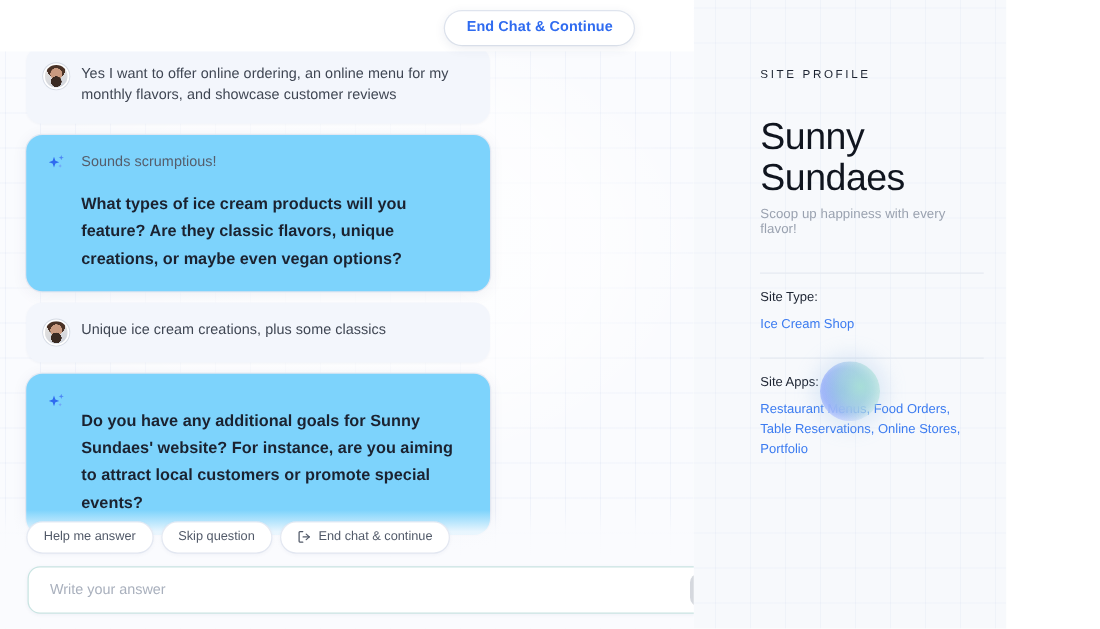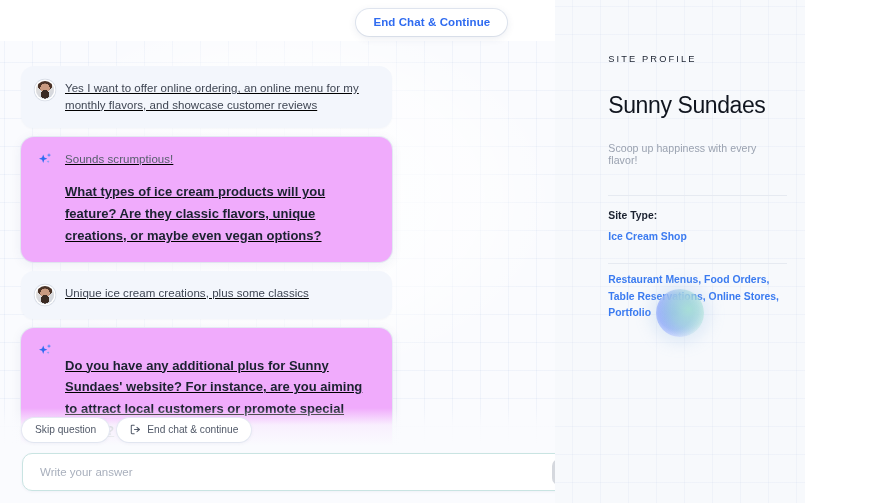--- a/index.html
+++ b/index.html
@@ -64,42 +64,41 @@
     font-size: 11.5px;
     font-weight: 600;
     letter-spacing: .1px;
     cursor: pointer;
     box-shadow: 0 2px 9px rgba(40,60,110,.10), 0 0 0 1px rgba(225,230,240,.85);
     font-family: "Liberation Sans", sans-serif;
   }
 
   
   .messages {
-    position: absolute; left: 0; top: 54px;
+    position: absolute; left: 0; top: 25px;
     width: 607px; height: 372px;
     padding: 12px 0 0 0;
     z-index: 3;
-    text-decoration: underline;
   }
   .msg {
     position: relative;
     width: 371px;
     margin: 0 0 9px 21px;
     border-radius: 13px;
     padding: 14px 18px 15px 15px;
     display: flex;
     gap: 11px;
     align-items: flex-start;
   }
   .msg.user {
     background: #f3f6fc;
     box-shadow: 0 1px 2px rgba(40,60,110,.035);
   }
   .msg.ai {
-    background: #f0abfc;
+    background: #7dd3fc;
     box-shadow: 0 2px 12px rgba(40,60,110,.075), 0 0 0 1px rgba(232,236,245,.9);
   }
 
   .avatar {
     flex: 0 0 auto;
     width: 18px; height: 18px;
     border-radius: 50%;
     margin-top: 1px;
     background:
       radial-gradient(circle at 50% 74%, #3a2a22 0%, #3a2a22 26%, transparent 27%),
@@ -207,47 +206,47 @@
   }
   .sb-inner { position: relative; z-index: 2; padding: 54px 18px 0 53px; }
 
   .sb-eyebrow {
     font-size: 9.3px;
     font-weight: 400;
     letter-spacing: 2.1px;
     color: #1b2230;
   }
   .sb-title {
-    font-size: 23px;
+    font-size: 30px;
     font-weight: 400;
     color: #10151f;
     margin-top: 29px;
     letter-spacing: -.4px;
     line-height: 1.1;
   }
   .sb-tagline {
     font-size: 10.6px;
     color: #9aa2b0;
-    margin-top: 24px;
+    margin-top: 6px;
     letter-spacing: .05px;
   }
   .sb-divider {
     height: 1px;
     background: #e6eaf1;
     margin: 29px 0 0 0;
   }
   .sb-label {
     font-size: 10.4px;
-    font-weight: 700;
+    font-weight: 400;
     color: #1b2230;
     margin-top: 14px;
   }
   .sb-value {
     font-size: 10.4px;
-    font-weight: 700;
+    font-weight: 400;
     color: #3b7bf0;
     margin-top: 8px;
     line-height: 1.55;
     cursor: pointer;
   }
   .orb-wrap {
     position: absolute;
     left: 0; right: 0; top: 289px;
     display: flex; justify-content: center;
     z-index: 2;
@@ -314,28 +313,31 @@
 
       <div class="msg ai">
         <span class="spark">
           <svg width="18" height="18" viewBox="0 0 18 18">
             <path d="M7.2 3.4 L8.3 6.6 L11.4 7.7 L8.3 8.8 L7.2 12.0 L6.1 8.8 L3.0 7.7 L6.1 6.6 Z" fill="#2f6bf0"></path>
             <path d="M13.0 2.0 L13.55 3.55 L15.1 4.1 L13.55 4.65 L13.0 6.2 L12.45 4.65 L10.9 4.1 L12.45 3.55 Z" fill="#4d87f5"></path>
             <path d="M12.1 9.2 L12.5 10.3 L13.6 10.7 L12.5 11.1 L12.1 12.2 L11.7 11.1 L10.6 10.7 L11.7 10.3 Z" fill="#6f9ff7"></path>
           </svg>
         </span>
         <div class="msg-body">
-          <div class="question">Do you have any additional plus for Sunny Sundaes' website? For instance, are you aiming to attract local customers or promote special events?</div>
+          <div class="question">Do you have any additional goals for Sunny Sundaes' website? For instance, are you aiming to attract local customers or promote special events?</div>
         </div>
       </div>
 
     </div>
 
     <div class="bottom">
       <div class="quick-actions">
+        <button class="chip">
+          <span>Help me answer</span>
+        </button>
         <button class="chip">
           <span>Skip question</span>
         </button>
         <button class="chip">
           <span>
             <svg width="11" height="11" viewBox="0 0 12 12" fill="none" stroke="#515968" stroke-width="1.1" stroke-linecap="round" stroke-linejoin="round">
               <path d="M4.6 1.4 H2.1 a.7.7 0 0 0-.7.7 v7.8 a.7.7 0 0 0 .7.7 h2.5"></path>
               <path d="M7.6 8.4 L10.3 6 L7.6 3.6"></path>
               <path d="M10.3 6 H4.9"></path>
             </svg>
@@ -364,20 +366,21 @@
     <div class="sb-inner">
       <div class="sb-eyebrow">SITE PROFILE</div>
       <div class="sb-title">Sunny Sundaes</div>
       <div class="sb-tagline">Scoop up happiness with every flavor!</div>
 
       <div class="sb-divider"></div>
       <div class="sb-label">Site Type:</div>
       <div class="sb-value">Ice Cream Shop</div>
 
       <div class="sb-divider" style="margin-top:18px;"></div>
+      <div class="sb-label">Site Apps:</div>
       <div class="sb-value">Restaurant Menus, Food Orders, Table Reservations, Online Stores, Portfolio</div>
     </div>
 
     <div class="orb-wrap">
       <div class="orb"></div>
     </div>
   </div>
 
 </div>
 

